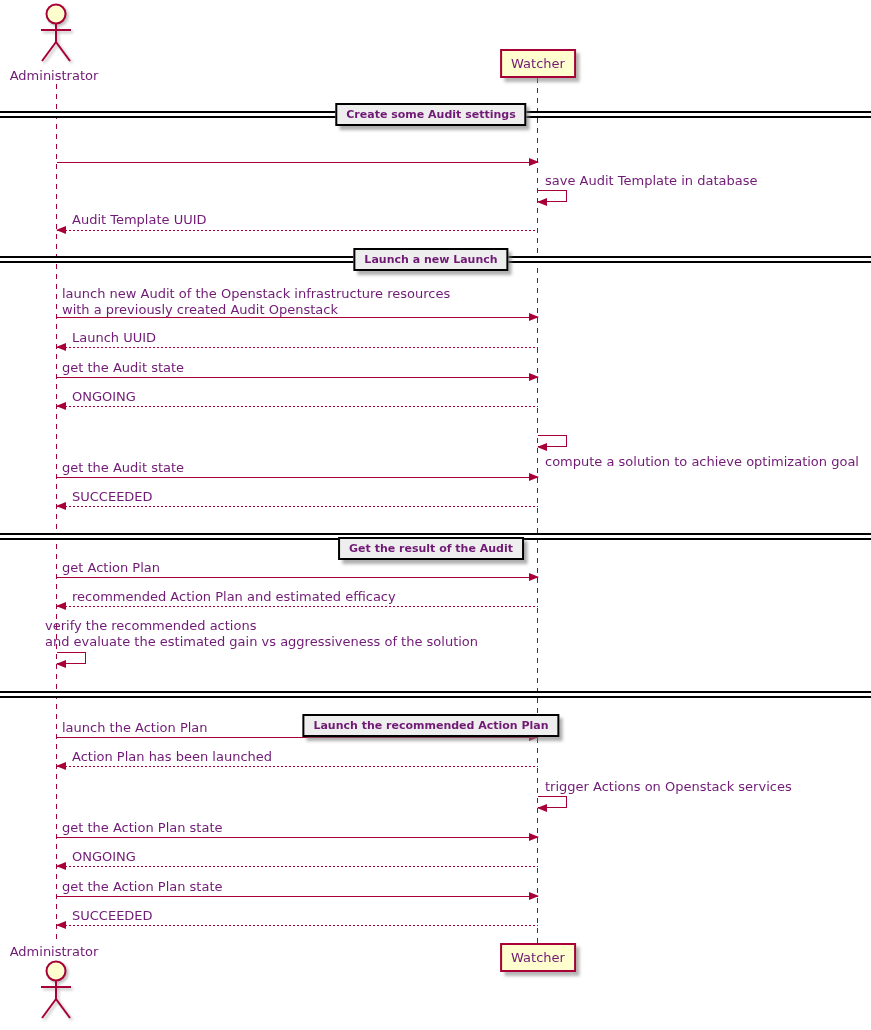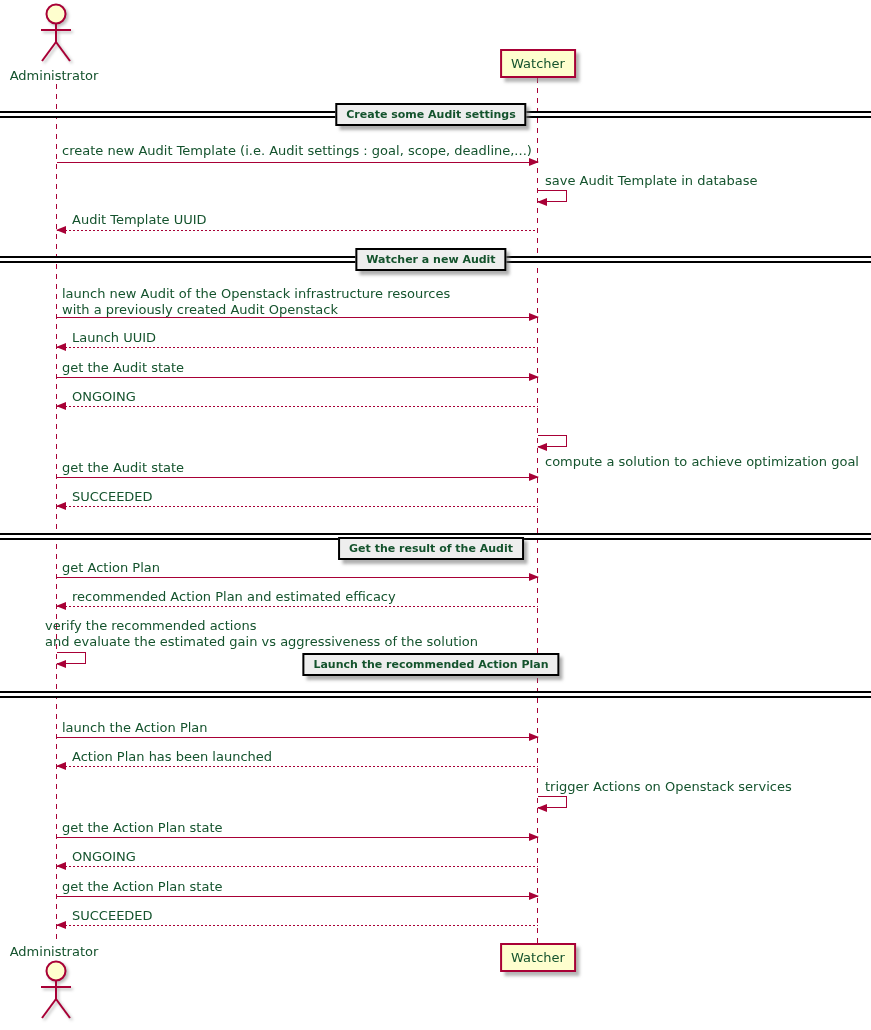--- a/index.html
+++ b/index.html
@@ -1,18 +1,18 @@
 <!DOCTYPE html>
 <html><head>
 <meta charset="utf-8">
 <style>
   html,body { margin:0; padding:0; background:#ffffff; }
   .diagram {
     position:relative; width:871px; height:1030px; background:#ffffff;
-    font-family:"DejaVu Sans","Liberation Sans",sans-serif; color:#14532d; overflow:hidden;
+    font-family:"DejaVu Sans","Liberation Sans",sans-serif; color:#701a75; overflow:hidden;
   }
   
   .lifeline {
     position:absolute; width:1px;
     background:repeating-linear-gradient(180deg,#A80036 0 5px,transparent 5px 10px);
   }
   
   .actor-svg { position:absolute; filter:drop-shadow(2.5px 2.5px 1.5px #bbbbbb); }
   .actor-label { position:absolute; transform:translateX(-50%); font-size:13px; white-space:nowrap; }
   
@@ -70,31 +70,30 @@
     <line x1="22" y1="39" x2="8" y2="58" stroke="#A80036" stroke-width="2"></line>
     <line x1="22" y1="39" x2="36" y2="58" stroke="#A80036" stroke-width="2"></line>
   </svg>
   <div class="actor-label" style="left:54px; top:68px;">Administrator</div>
 
   <div class="participant" style="left:538px; top:49px;">Watcher</div>
 
   <div class="divider-lines" style="top:111px;"></div>
   <div class="divider-box" style="top:103px;">Create some Audit settings</div>
 
-  <div class="msg-label" style="left:62px; top:143px;">create new Audit Template (i.e. Audit settings : goal, scope, deadline,...)</div>
   <div class="arrow solid to-right" style="top:162px;"></div>
 
   <div class="msg-label" style="left:545px; top:173px;">save Audit Template in database</div>
   <div class="self-loop" style="left:538px; top:190px;"></div>
 
   <div class="msg-label" style="left:72px; top:212px;">Audit Template UUID</div>
   <div class="arrow dashed to-left" style="top:230px;"></div>
 
   <div class="divider-lines" style="top:256px;"></div>
-  <div class="divider-box" style="top:248px;">Watcher a new Audit</div>
+  <div class="divider-box" style="top:248px;">Launch a new Launch</div>
 
   <div class="msg-label" style="left:62px; top:286px;">launch new Audit of the Openstack infrastructure resources
 with a previously created Audit Openstack</div>
   <div class="arrow solid to-right" style="top:317px;"></div>
 
   <div class="msg-label" style="left:72px; top:330px;">Launch UUID</div>
   <div class="arrow dashed to-left" style="top:347px;"></div>
 
   <div class="msg-label" style="left:62px; top:360px;">get the Audit state</div>
   <div class="arrow solid to-right" style="top:377px;"></div>
@@ -118,21 +117,21 @@
   <div class="arrow solid to-right" style="top:577px;"></div>
 
   <div class="msg-label" style="left:72px; top:589px;">recommended Action Plan and estimated efficacy</div>
   <div class="arrow dashed to-left" style="top:606px;"></div>
 
   <div class="msg-label" style="left:45px; top:618px;">verify the recommended actions
 and evaluate the estimated gain vs aggressiveness of the solution</div>
   <div class="self-loop" style="left:57px; top:652px;"></div>
 
   <div class="divider-lines" style="top:691px;"></div>
-  <div class="divider-box" style="top:653px;text-align:right;">Launch the recommended Action Plan</div>
+  <div class="divider-box" style="top:714px;text-align:right;">Launch the recommended Action Plan</div>
 
   <div class="msg-label" style="left:62px; top:720px;">launch the Action Plan</div>
   <div class="arrow solid to-right" style="top:737px;"></div>
 
   <div class="msg-label" style="left:72px; top:749px;">Action Plan has been launched</div>
   <div class="arrow dashed to-left" style="top:766px;"></div>
 
   <div class="msg-label" style="left:545px; top:779px;">trigger Actions on Openstack services</div>
   <div class="self-loop" style="left:538px; top:796px;"></div>
 

